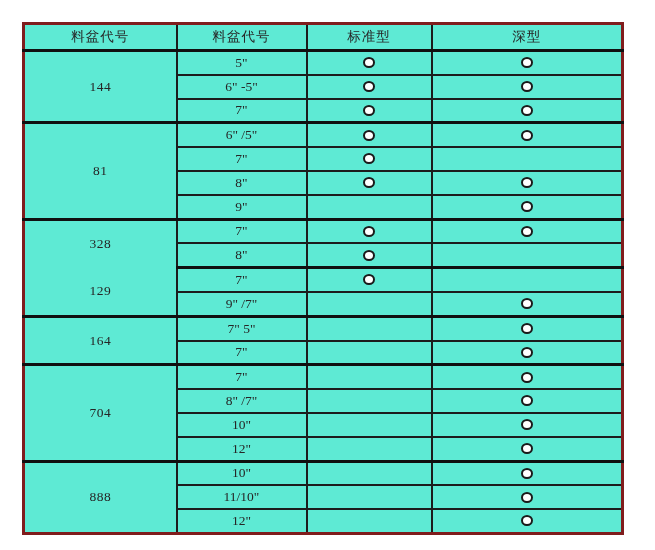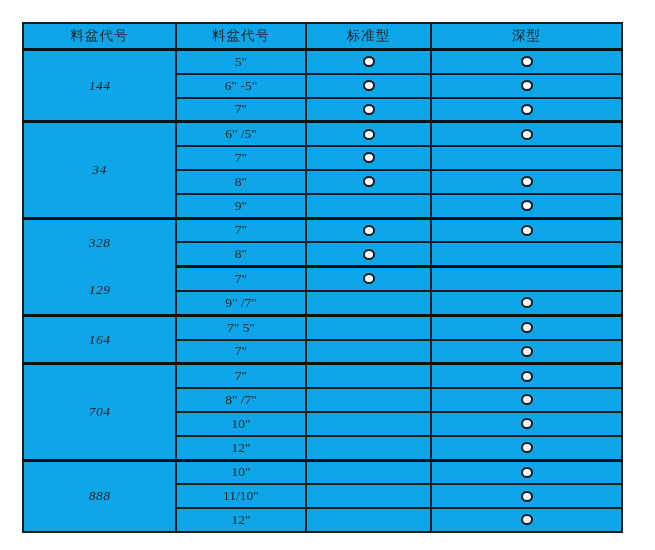--- a/index.html
+++ b/index.html
@@ -12,22 +12,22 @@
   }
   .sheet {
     position: absolute;
     left: 22px;
     top: 22px;
   }
   table.spec {
     border-collapse: collapse;
     table-layout: fixed;
     width: 599px;
-    border: 1px solid #7f1d1d;
-    background: #0ea5e9;
+    border: 3px solid #7f1d1d;
+    background: #5eead4;
     padding-left: 34px;
   }
   table.spec th,
   table.spec td {
     border: 2px solid #1c1c1c;
     text-align: center;
     vertical-align: middle;
     color: #262626;
     padding: 0;
     overflow: hidden;
@@ -43,21 +43,20 @@
   table.spec td {
     height: 21.8px;
     font-size: 13.5px;
   }
   tr.group-start td {
     border-top: 3px solid #101010;
   }
   td.code-cell {
     font-size: 13.5px;
     letter-spacing: 0.5px;
-    font-style: italic;
   }
   td.joined {
     border-top-style: hidden !important;
   }
   .ring {
     display: inline-block;
     width: 8px;
     height: 7px;
     border: 2.2px solid #1a1a1a;
     border-radius: 50%;
@@ -96,21 +95,21 @@
           <td>6" -5"</td>
           <td><span class="ring"></span></td>
           <td><span class="ring"></span></td>
         </tr>
         <tr>
           <td>7"</td>
           <td><span class="ring"></span></td>
           <td><span class="ring"></span></td>
         </tr>
         <tr class="group-start">
-          <td class="code-cell" rowspan="4">34</td>
+          <td class="code-cell" rowspan="4">81</td>
           <td>6" /5"</td>
           <td><span class="ring"></span></td>
           <td><span class="ring"></span></td>
         </tr>
         <tr>
           <td>7"</td>
           <td><span class="ring"></span></td>
           <td></td>
         </tr>
         <tr>

